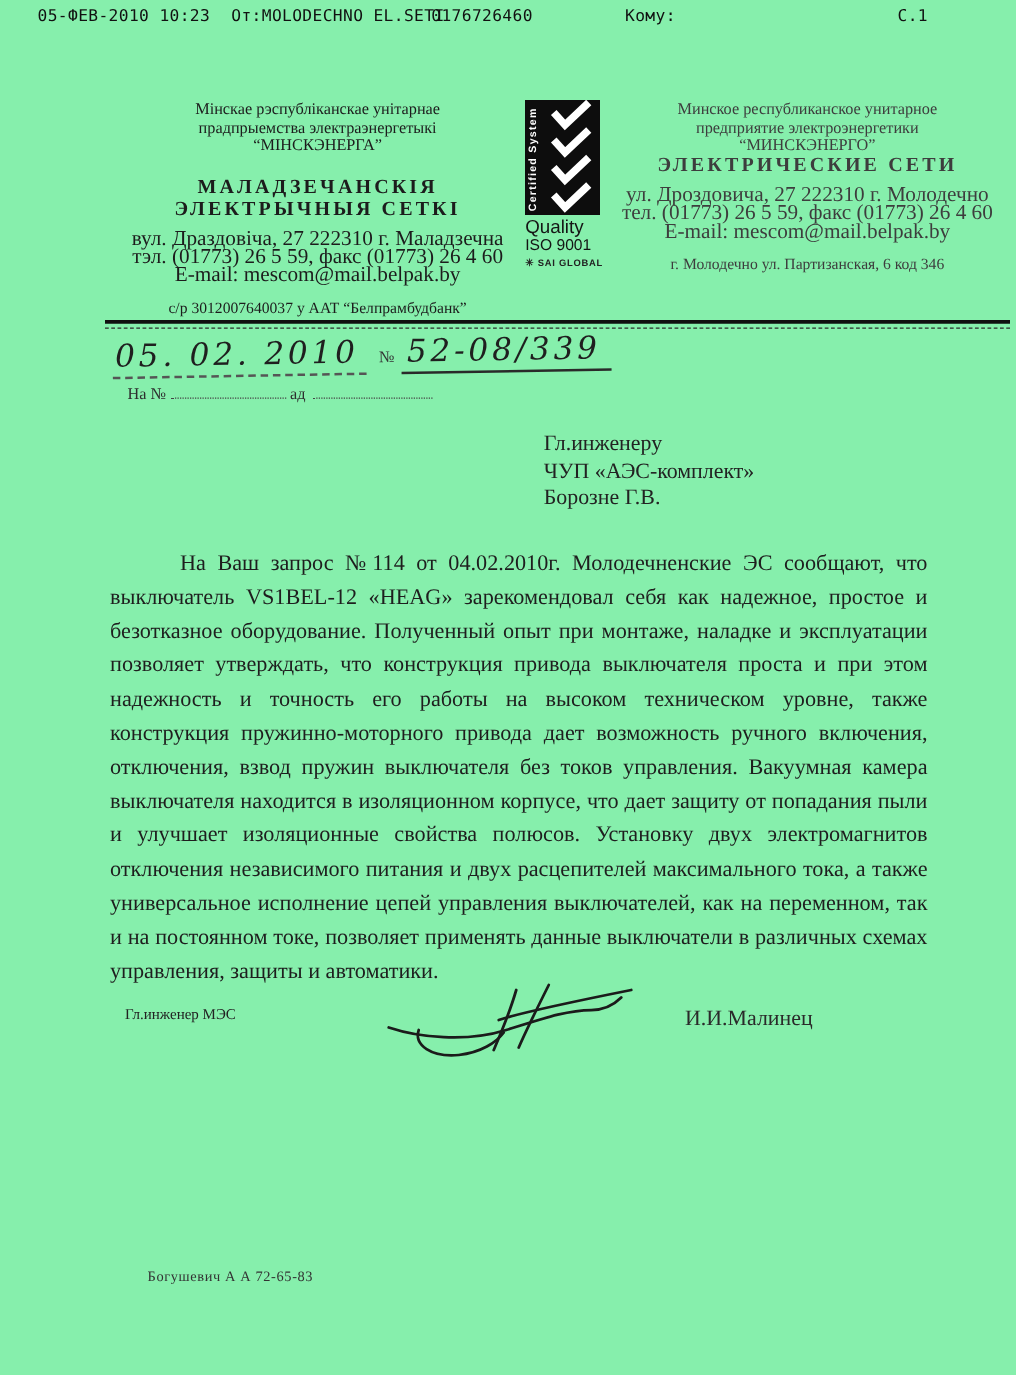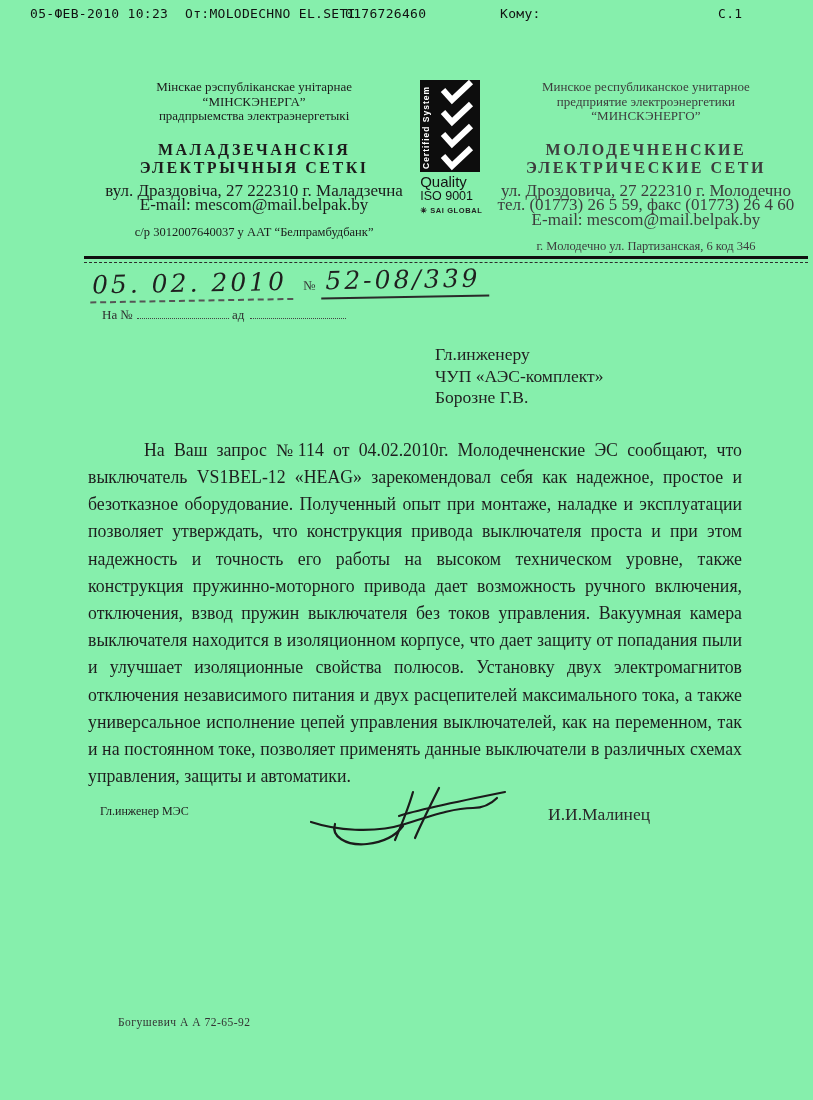--- a/index.html
+++ b/index.html
@@ -90,26 +90,27 @@
     <span class="fax-from">От:MOLODECHNO EL.SETI</span>
     <span class="fax-num">0176726460</span>
     <span class="fax-to">Кому:</span>
     <span class="fax-page">С.1</span>
   </div>
 
   <div class="letterhead">
 
     <div class="lh-col left">
       <div class="org-line">Мінскае рэспубліканскае унітарнае</div>
+      <div class="org-line">прадпрыемства электраэнергетыкі</div>
       <div class="org-line">“МІНСКЭНЕРГА”</div>
-      <div class="org-line">прадпрыемства электраэнергетыкі</div>
       <div class="org-name">МАЛАДЗЕЧАНСКІЯ</div>
       <div class="org-name" style="margin-top:0;">ЭЛЕКТРЫЧНЫЯ СЕТКІ</div>
       <div class="addr-block">
         <div class="addr-line">вул. Драздовіча, 27  222310 г. Маладзечна</div>
+        <div class="addr-line">тэл. (01773) 26 5 59, факс (01773) 26 4 60</div>
         <div class="addr-line">E-mail: mescom@mail.belpak.by</div>
       </div>
       <div class="bank-block">
         <div class="bank-line">с/р 3012007640037 у ААТ “Белпрамбудбанк”</div>
       </div>
     </div>
 
     <div class="logo-col">
       <div class="logo-box">
         <div class="logo-vtext">Certified System</div>
@@ -127,21 +128,20 @@
       <div class="logo-cap3">
         <span class="sai-icon">✳</span>
         <span>SAI GLOBAL</span>
       </div>
     </div>
 
     <div class="lh-col right">
       <div class="org-line">Минское республиканское унитарное</div>
       <div class="org-line">предприятие электроэнергетики</div>
       <div class="org-line">“МИНСКЭНЕРГО”</div>
-      <div class="org-name">МОЛОДЕЧНЕНСКИЕ</div>
       <div class="org-name" style="margin-top:0;">ЭЛЕКТРИЧЕСКИЕ СЕТИ</div>
       <div class="addr-block">
         <div class="addr-line">ул. Дроздовича, 27  222310 г. Молодечно</div>
         <div class="addr-line">тел. (01773) 26 5 59, факс (01773) 26 4 60</div>
         <div class="addr-line">E-mail: mescom@mail.belpak.by</div>
       </div>
       <div class="bank-block">
         <div class="bank-line">г. Молодечно ул. Партизанская, 6 код 346</div>
       </div>
     </div>
@@ -174,15 +174,15 @@
     <g stroke="#1b1b1b" stroke-width="2.2" fill="none" stroke-linecap="round">
       <path d="M6 44 C 30 52, 68 56, 100 46 S 150 30, 168 30 C 178 30, 186 26, 192 20"></path>
       <path d="M30 46 C 26 58, 40 68, 62 66 C 80 64, 92 56, 98 48"></path>
       <path d="M108 14 C 104 28, 96 48, 90 62"></path>
       <path d="M134 10 C 126 26, 116 46, 110 60"></path>
       <path d="M94 38 C 112 32, 150 24, 200 14"></path>
     </g>
   </svg>
   <div class="sig-name">И.И.Малинец</div>
 
-  <div class="footer-contact">Богушевич А А  72-65-92</div>
+  <div class="footer-contact">Богушевич А А  72-65-83</div>
 
 </div>
 
 </body></html>

